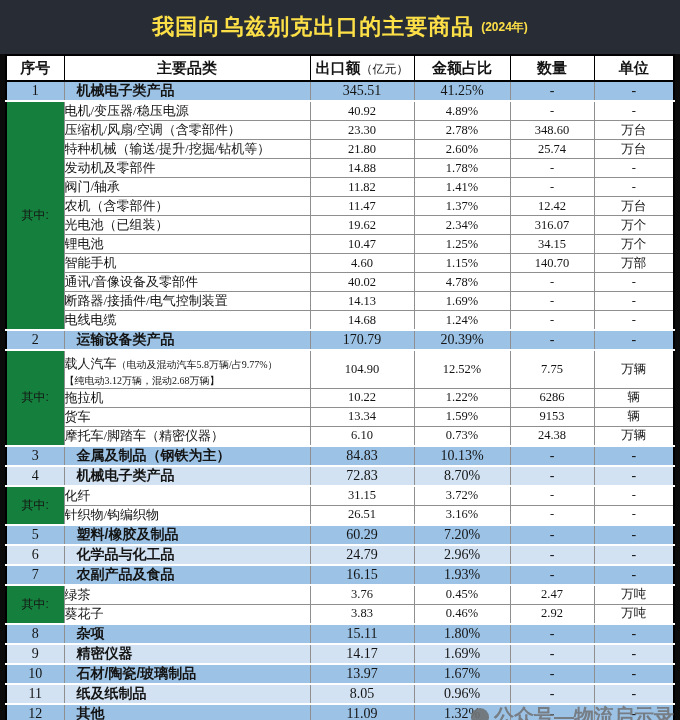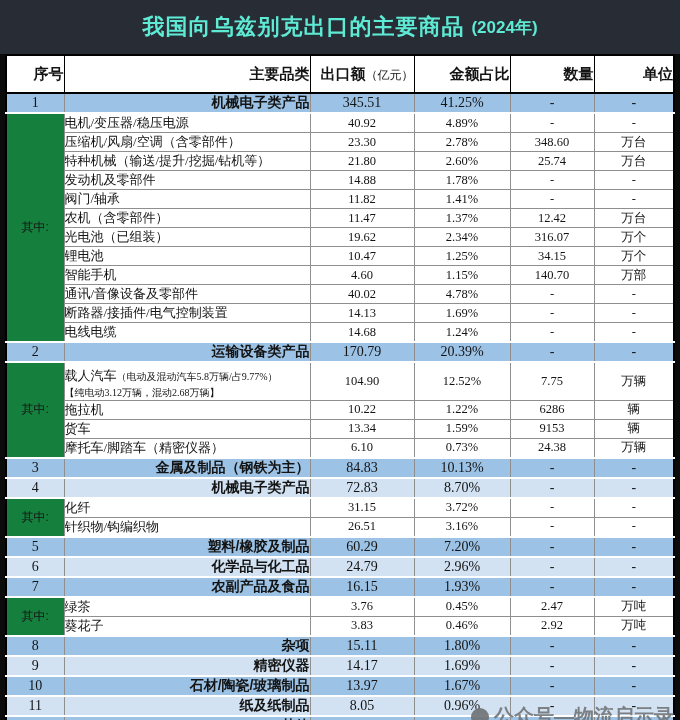--- a/index.html
+++ b/index.html
@@ -10,56 +10,56 @@
   }
   .frame {
     position: relative;
     width: 680px; height: 720px;
     overflow: hidden;
   }
   .banner {
     height: 54px;
     display: flex; align-items: center; justify-content: center;
     background: var(--banner, #272c35);
-    color: #5eead4;
+    color: #fde047;
   }
   .banner .t-main { font-size: 22px; font-weight: bold; letter-spacing: 1px; }
-  .banner .t-suffix { font-size: 17px; font-weight: bold; margin-left: 7px; }
+  .banner .t-suffix { font-size: 12px; font-weight: bold; margin-left: 7px; }
 
   table {
     width: 668px; margin: 0 auto;
     border-collapse: collapse; table-layout: fixed;
     background: #ffffff;
     border: 2px solid #000;
   }
   th, td {
     border: 1px solid #8f8f8f;
     overflow: hidden; white-space: nowrap;
     color: #141414;
   }
   thead th {
-    height: 38px; font-size: 15px; font-weight: bold;
+    height: 26px; font-size: 15px; font-weight: bold;
     border-color: #000; border-bottom: 2px solid #000;
-    background: #fff; text-align: right;
+    background: #fff; text-align: center;
   }
   thead th .hdr-sub { font-size: 12px; font-weight: normal; }
   tbody td { height: 18px; font-family: "Liberation Serif", "DejaVu Serif", serif; font-size: 13px; }
   td.seq { text-align: center; }
   td.qz { font-family: "Liberation Sans", sans-serif; font-size: 12px; background: #15803d; text-align: center; vertical-align: middle; }
   td.cat { text-align: left; }
   td.num, td.pct, td.qty, td.unit { text-align: center; font-size: 12.5px; }
 
   tr.blue td, tr.light td {
     border-top: 2px solid #fff; border-bottom: 2px solid #fff;
     font-size: 14px;
   }
   tr.blue td { background: var(--row-blue, #9cc3e6); }
   tr.light td { background: var(--row-light, #d2e2f2); }
   tr.blue td.cat, tr.light td.cat {
-    font-family: "Liberation Sans", sans-serif; font-weight: bold; padding-left: 12px; text-align: right;
+    font-family: "Liberation Sans", sans-serif; font-weight: bold; padding-left: 12px;
   }
   tr.blue td.seq, tr.light td.seq { font-size: 14px; }
 
   tr.tall td { height: 38px; }
   td.cat .note { font-size: 10px; }
   td.cat .note2 { font-size: 10px; line-height: 11px; }
   td.cat .catline { line-height: 21px; }
 
   .watermark {
     position: absolute; right: 6px; bottom: -10px;

